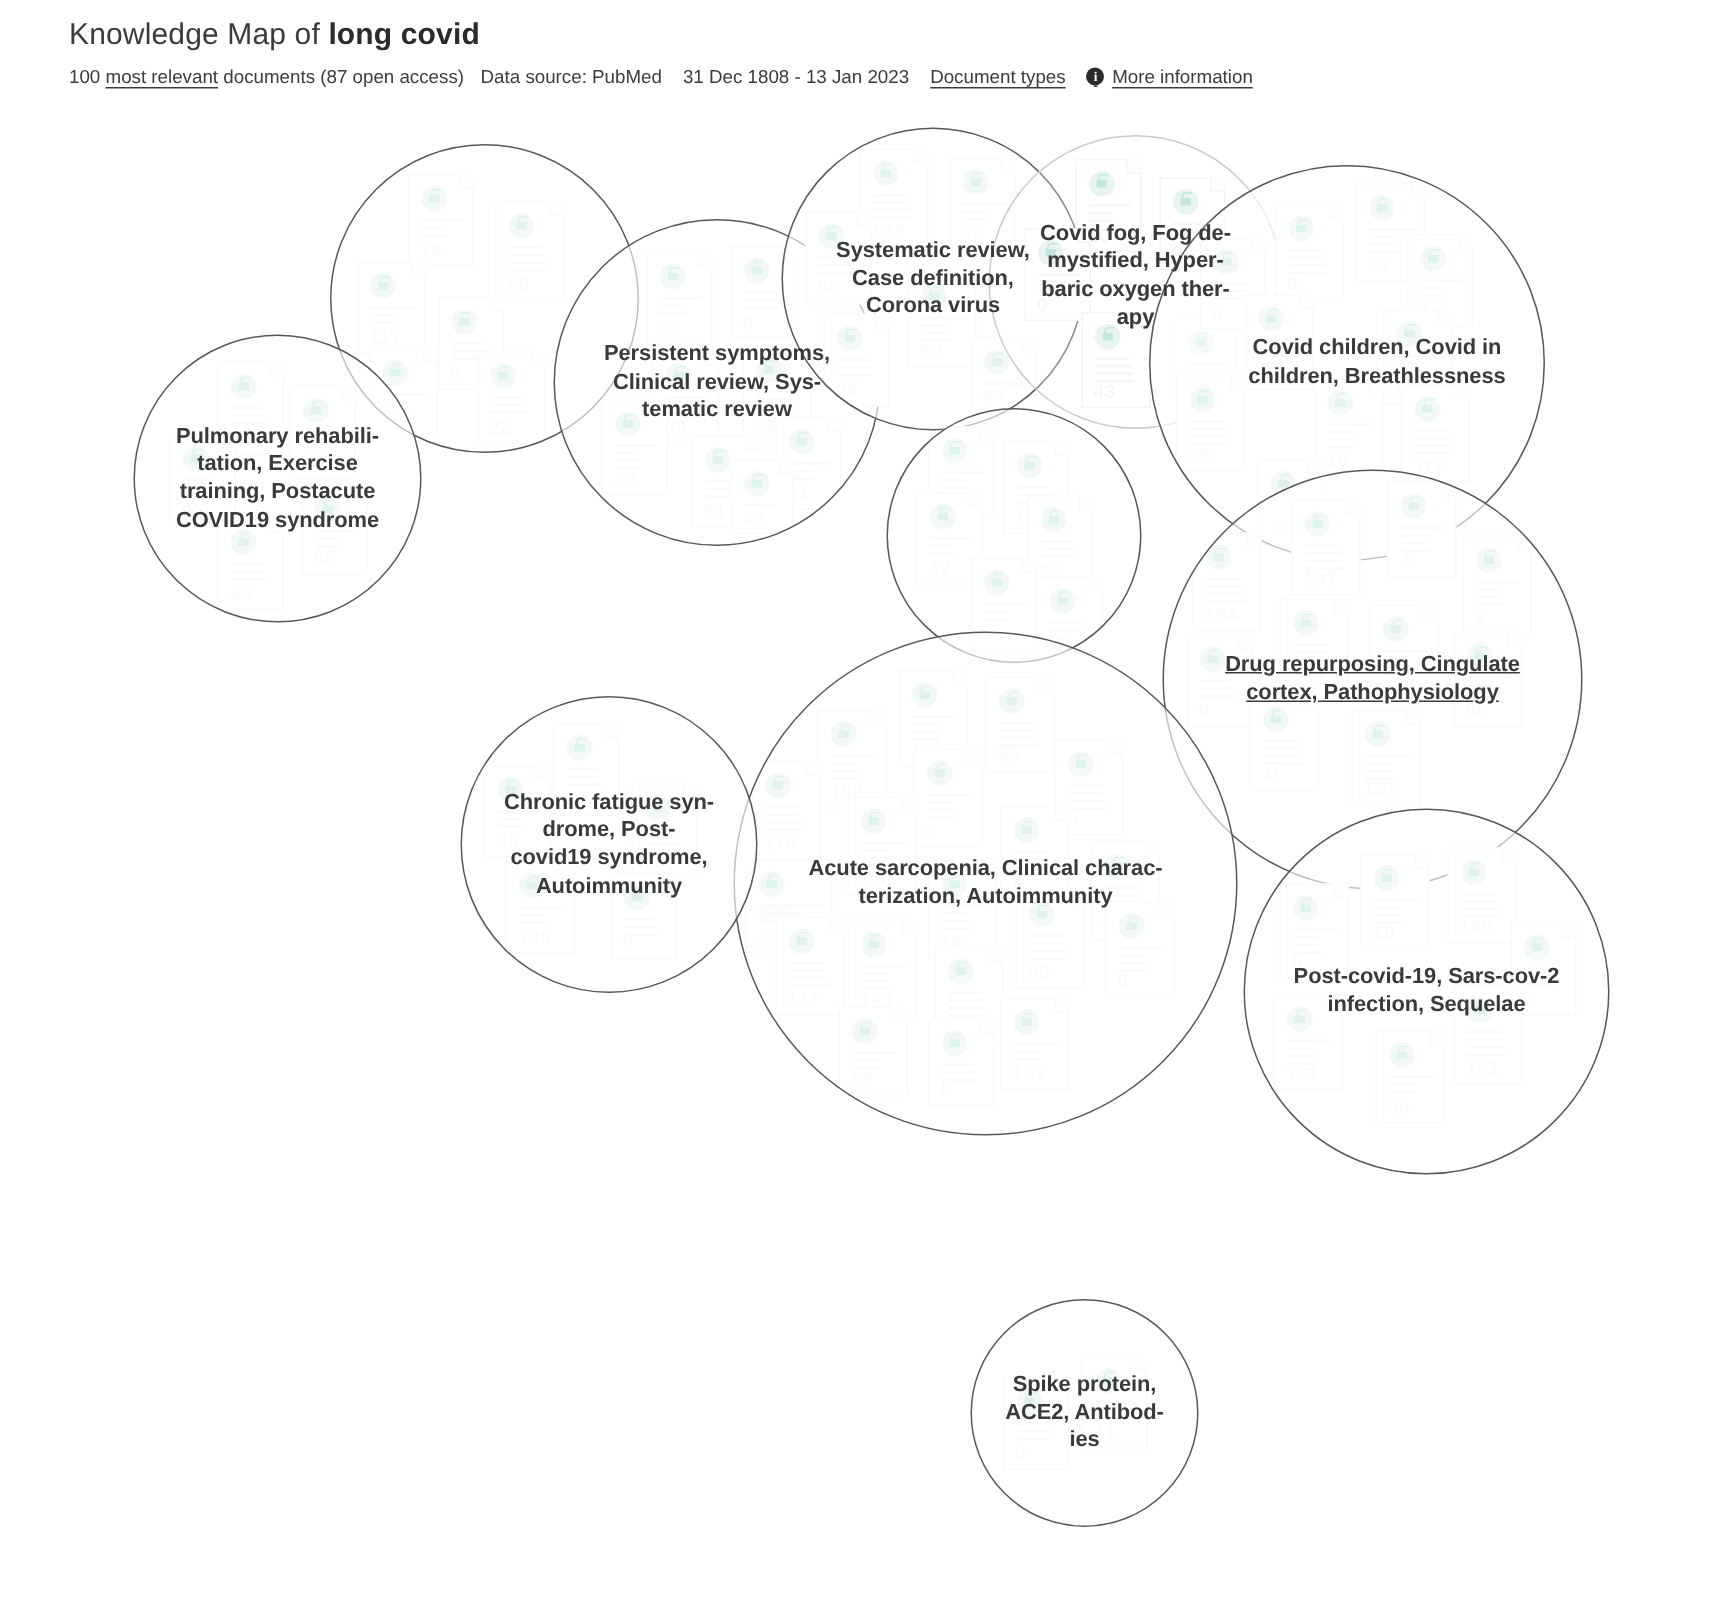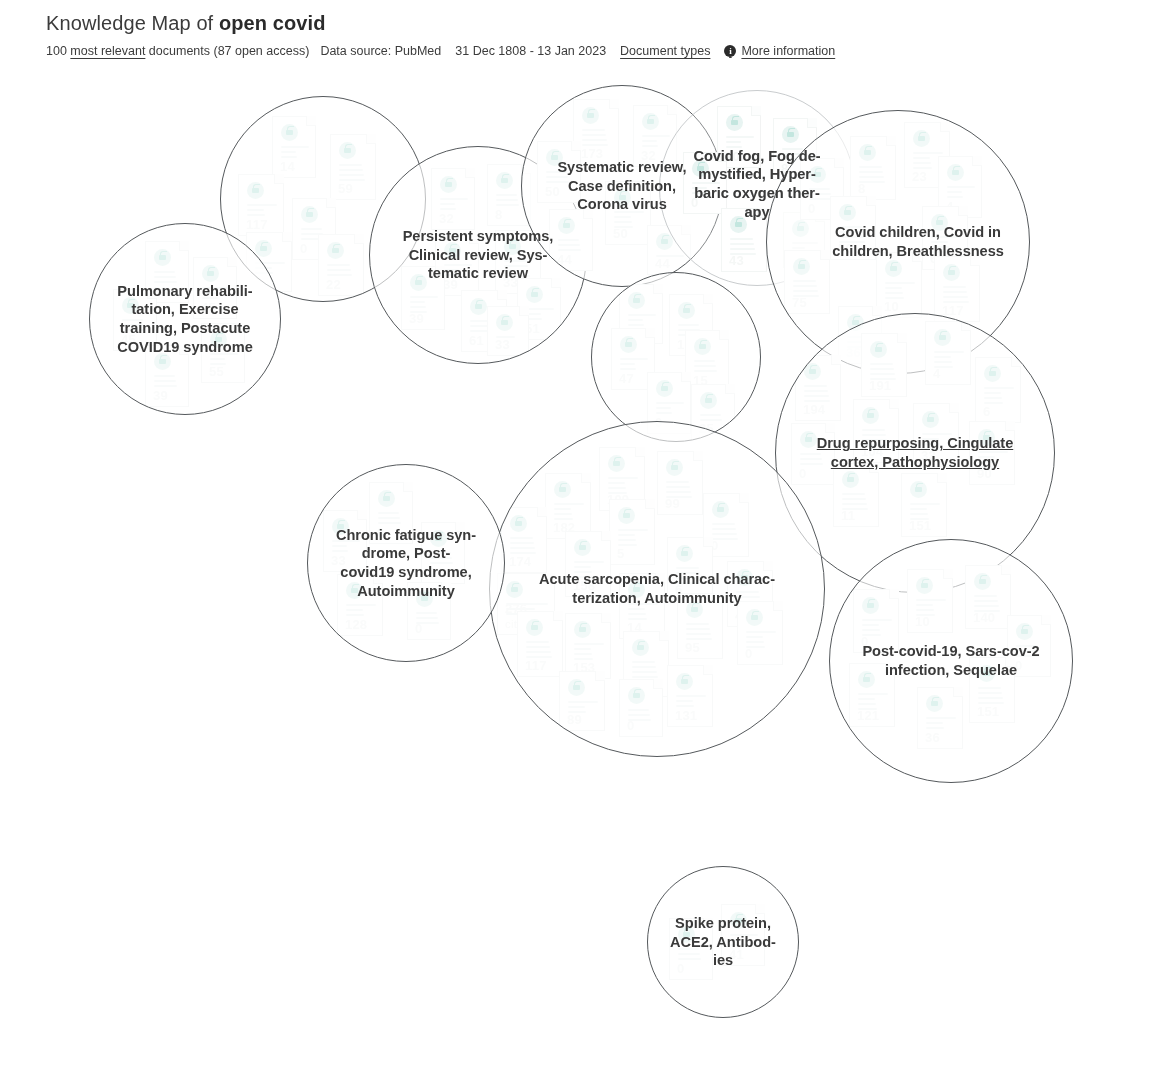--- a/index.html
+++ b/index.html
@@ -100,21 +100,21 @@
     position: absolute; border-radius: 50%; overflow: hidden;
     pointer-events: none;
   }
   .label-clip .label { color: #3a3a3a; }
 </style>
 </head>
 <body>
 <div id="root">
 
 <div class="header">
-  <div class="title"><span>Knowledge Map of </span><b>open covid</b></div>
+  <div class="title"><span>Knowledge Map of </span><b>long covid</b></div>
   <div class="submeta">
     <span class="seg tight">
       <span>100</span>&nbsp;<span class="lnk">most relevant</span>&nbsp;<span>documents (87 open access)</span>
     </span>
     <span class="seg">Data source: PubMed</span>
     <span class="seg">31 Dec 1808 - 13 Jan 2023</span>
     <span class="seg lnk">Document types</span>
     <span class="seg lnk">
           <span class="info-ico">i</span>
           <span>More information</span>

